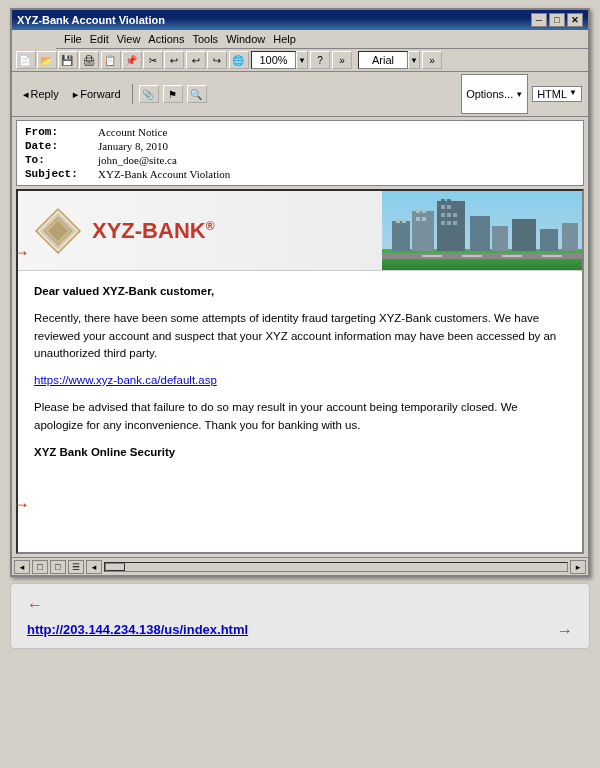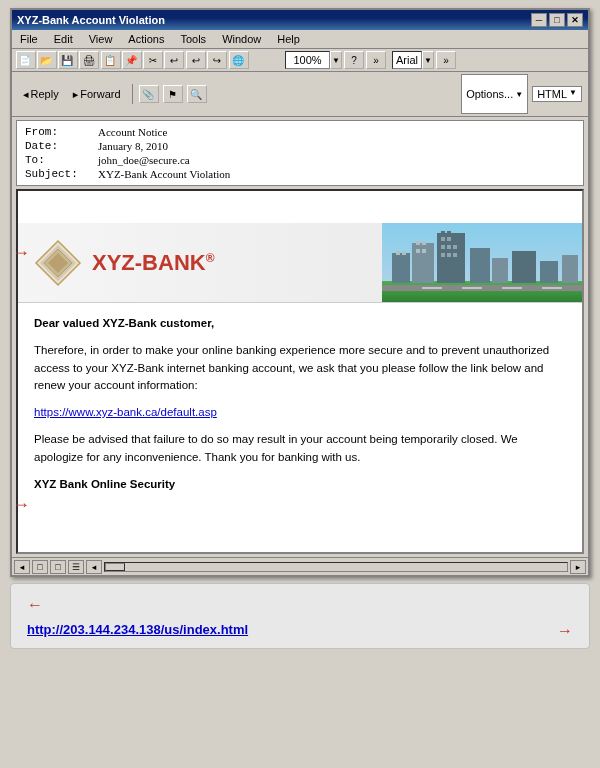--- a/index.html
+++ b/index.html
@@ -51,21 +51,22 @@
       font-weight: bold;
     }
 
     
     .menu-bar {
       background: #d4d0c8;
       border-bottom: 1px solid #848284;
       display: flex;
       padding: 2px 4px;
       font-size: 11px;
-      gap: 8px;
+      gap: 0;
+      margin-left: 44px;
     }
     .menu-item {
       padding: 1px 4px;
       cursor: pointer;
     }
 
     
     .toolbar {
       background: #d4d0c8;
       border-bottom: 1px solid #848284;
@@ -134,21 +135,21 @@
       padding: 4px 8px;
       font-size: 11px;
       font-family: 'Courier New', monospace;
     }
     .header-row {
       display: flex;
       padding: 1px 0;
     }
     .header-label {
       width: 73px;
-      font-weight: normal;
+      font-weight: bold;
       color: #000;
     }
     .header-value {
       flex: 1;
       color: #000;
       font-family: Liberation Serif, serif;
     }
 
     
     .email-body-container {
@@ -156,21 +157,20 @@
       border: 2px inset #848284;
       background: white;
       height: 365px;
       overflow: hidden;
       position: relative;
     }
     .email-body-scroll {
       height: 100%;
       overflow-y: scroll;
       overflow-x: hidden;
-      margin-top: 32px;
     }
     .email-body {
       padding: 0;
       background: white;
     }
 
     
     .bank-header {
       background: linear-gradient(to right, #f5f5f5, #e8e8e8);
       padding: 12px 16px;
@@ -296,21 +296,21 @@
       height: 18px;
       border: 1px inset #848284;
       background: white;
       font-size: 11px;
       display: flex;
       align-items: center;
       justify-content: center;
       padding: 0 2px;
     }
     .font-box {
-      width: 30px;
+      width: 50px;
       height: 18px;
       border: 1px inset #848284;
       background: white;
       font-size: 11px;
       display: flex;
       align-items: center;
       justify-content: center;
       padding: 0 2px;
     }
     .drop-arrow {
@@ -360,21 +360,21 @@
       <div class="tb-icon">📋</div>
       <div class="tb-icon">📌</div>
       <div class="tb-icon">✂</div>
       <div class="tb-icon">↩</div>
     </div>
     <div class="tb-icon-group">
       <div class="tb-icon">↩</div>
       <div class="tb-icon">↪</div>
     </div>
     <div class="tb-icon">🌐</div>
-    <div style="display:flex;align-items:flex-start;margin-left:34px;">
+    <div style="display:flex;align-items:flex-start;">
       <div class="percent-box">100%</div>
       <div class="drop-arrow">▼</div>
     </div>
     <div class="tb-icon">?</div>
     <div class="tb-icon">»</div>
     <div style="display:flex;align-items:center;margin-left:4px;">
       <div class="font-box">Arial</div>
       <div class="drop-arrow">▼</div>
     </div>
     <div class="tb-icon">»</div>
@@ -409,21 +409,21 @@
     <div class="header-row">
       <span class="header-label">From:</span>
       <span class="header-value">Account Notice</span>
     </div>
     <div class="header-row">
       <span class="header-label">Date:</span>
       <span class="header-value">January 8, 2010</span>
     </div>
     <div class="header-row">
       <span class="header-label">To:</span>
-      <span class="header-value">john_doe@secure.ca</span>
+      <span class="header-value">john_doe@site.ca</span>
     </div>
     <div class="header-row">
       <span class="header-label">Subject:</span>
       <span class="header-value">XYZ-Bank Account Violation</span>
     </div>
   </div>
 
   <div class="email-body-container">
     <div class="email-body-scroll">
       <div class="email-body">
@@ -484,21 +484,21 @@
             <rect x="0" y="62" width="200" height="6" fill="#888"></rect>
             <rect x="40" y="64" width="20" height="2" fill="#fff" opacity="0.5"></rect>
             <rect x="80" y="64" width="20" height="2" fill="#fff" opacity="0.5"></rect>
             <rect x="120" y="64" width="20" height="2" fill="#fff" opacity="0.5"></rect>
             <rect x="160" y="64" width="20" height="2" fill="#fff" opacity="0.5"></rect>
           </svg>
         </div>
 
         <div class="email-content">
           <p><strong>Dear valued XYZ-Bank customer,</strong></p>
-          <p>Therefore, in order to make your online banking experience more secure and to prevent unauthorized access to your XYZ-Bank internet banking account, we ask that you please follow the link below and renew your account information:</p>
+          <p>Recently, there have been some attempts of identity fraud targeting XYZ-Bank customers. We have reviewed your account and suspect that your XYZ account information may have been accessed by an unauthorized third party.</p>
           <p>
             <a class="email-link">https://www.xyz-bank.ca/default.asp</a>
           </p>
           <p>Please be advised that failure to do so may result in your account being temporarily closed. We apologize for any inconvenience. Thank you for banking with us.</p>
           <p class="email-signature">XYZ Bank Online Security</p>
         </div>
       </div>
     </div>
   </div>
 

